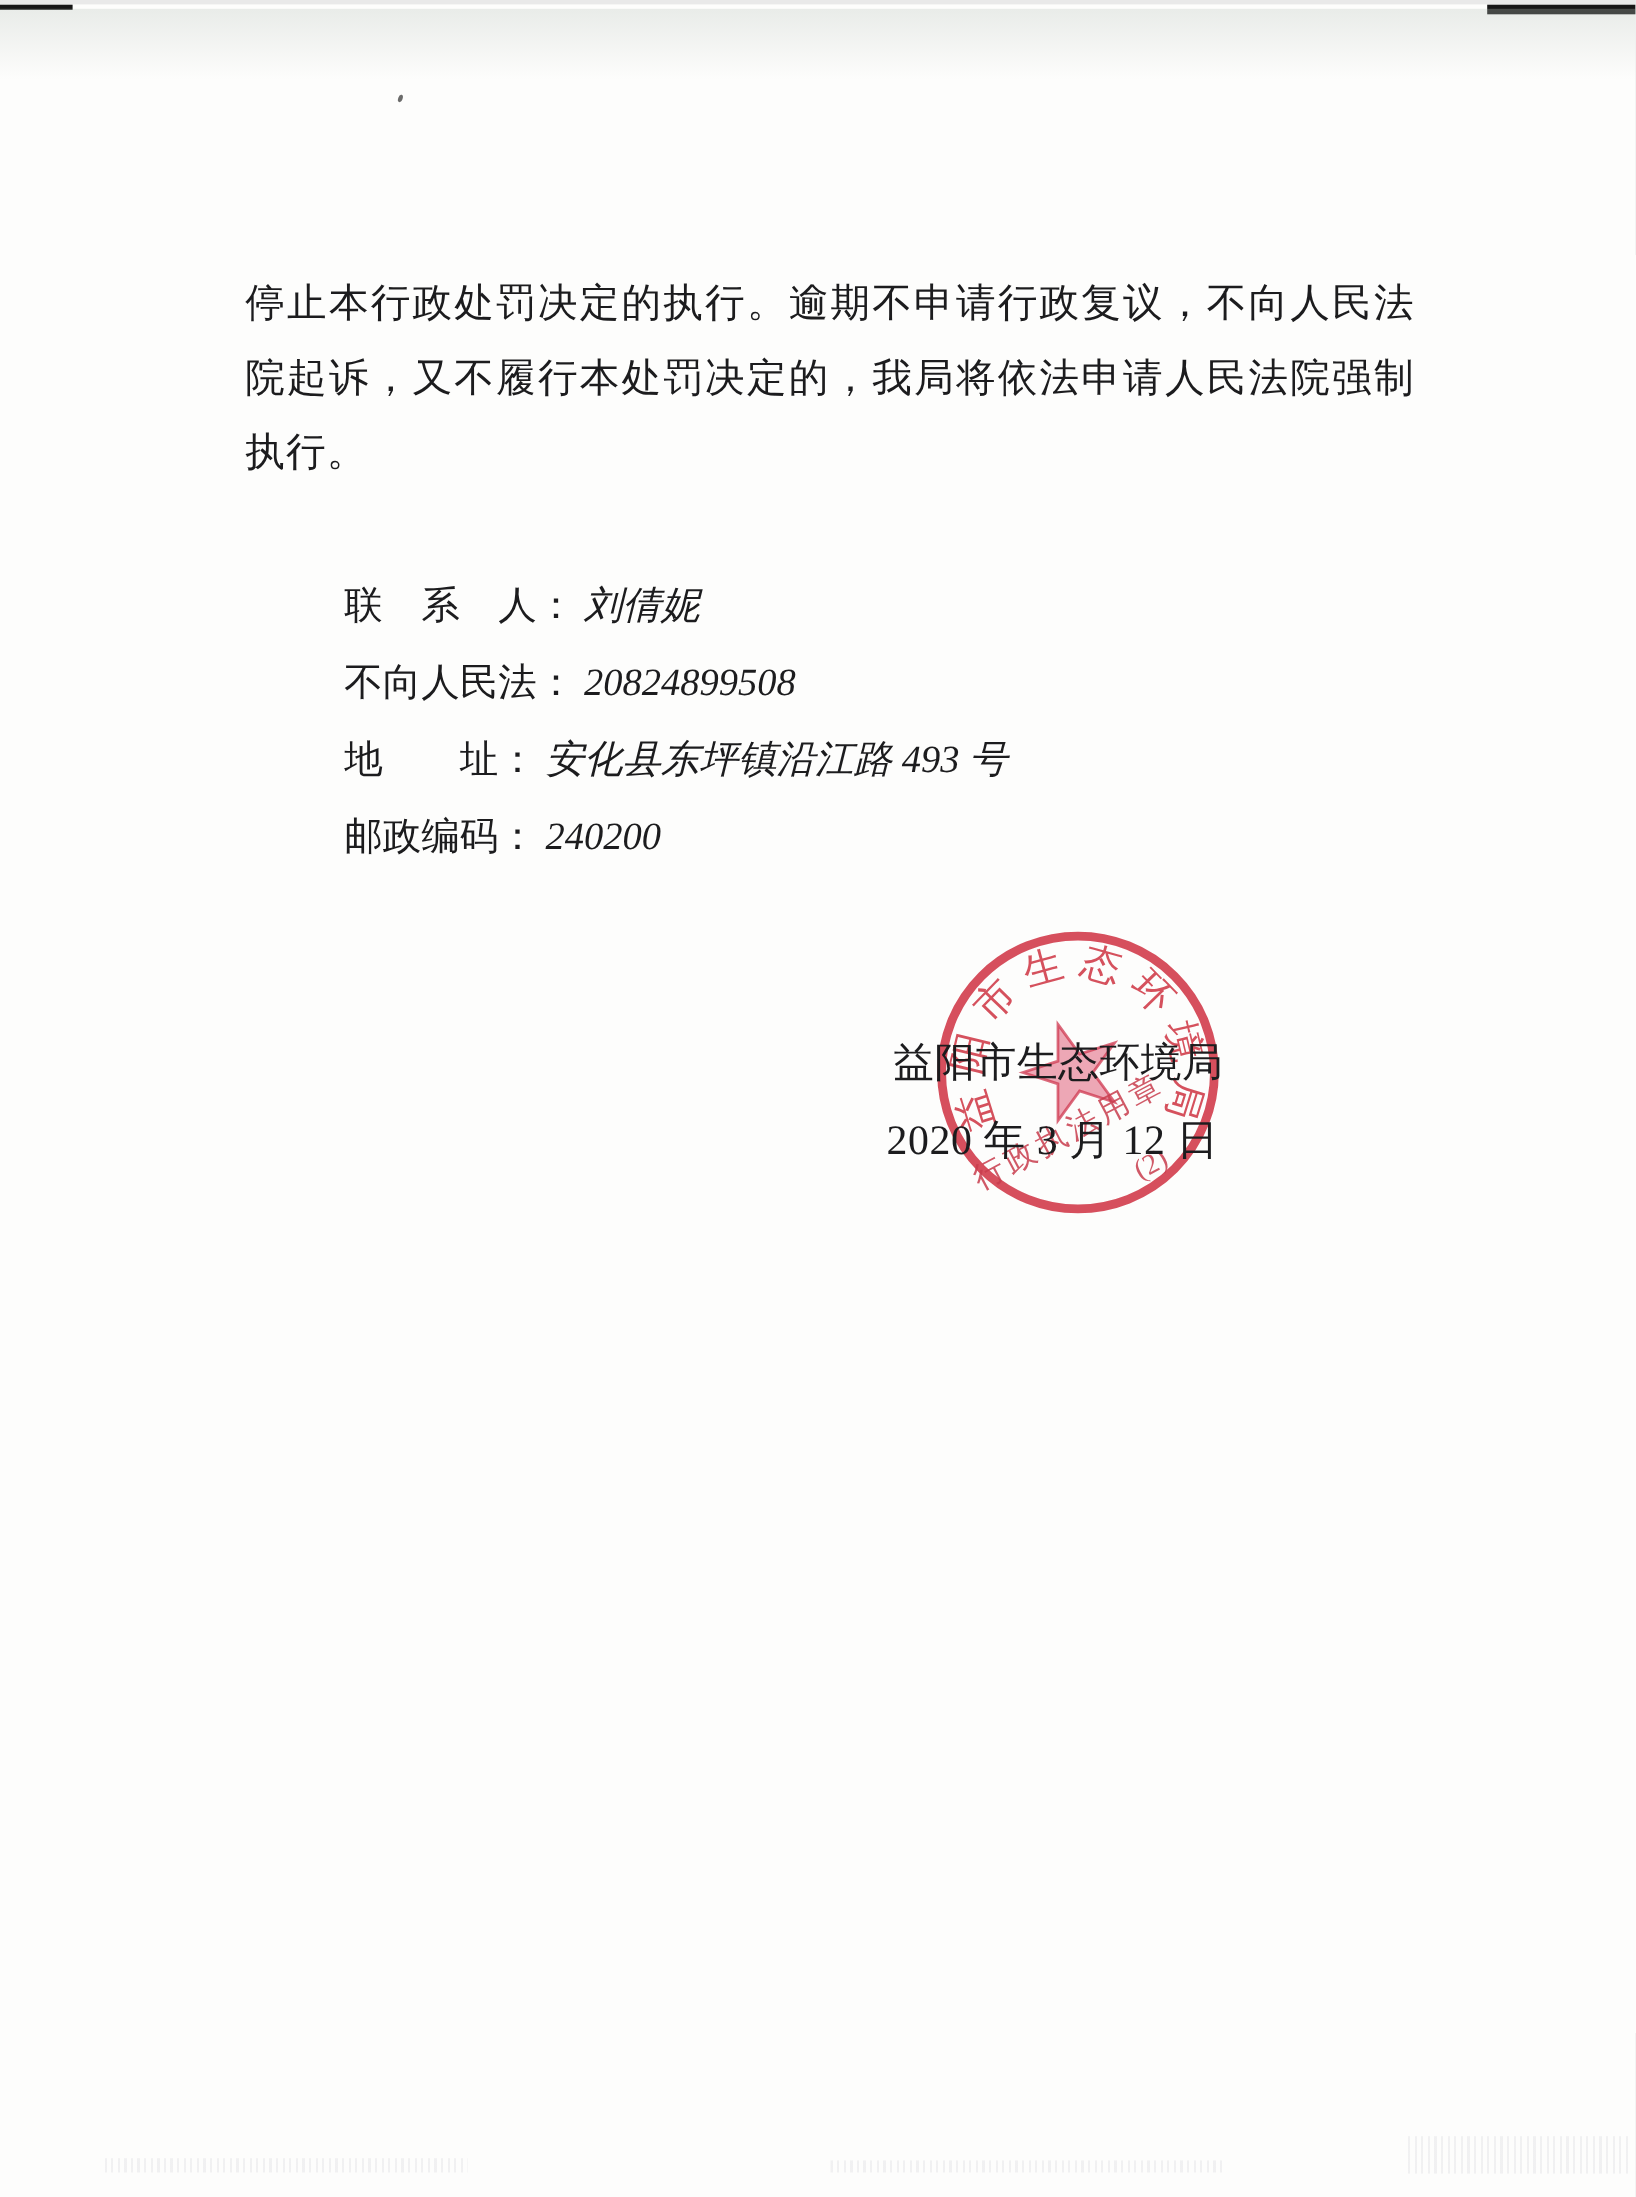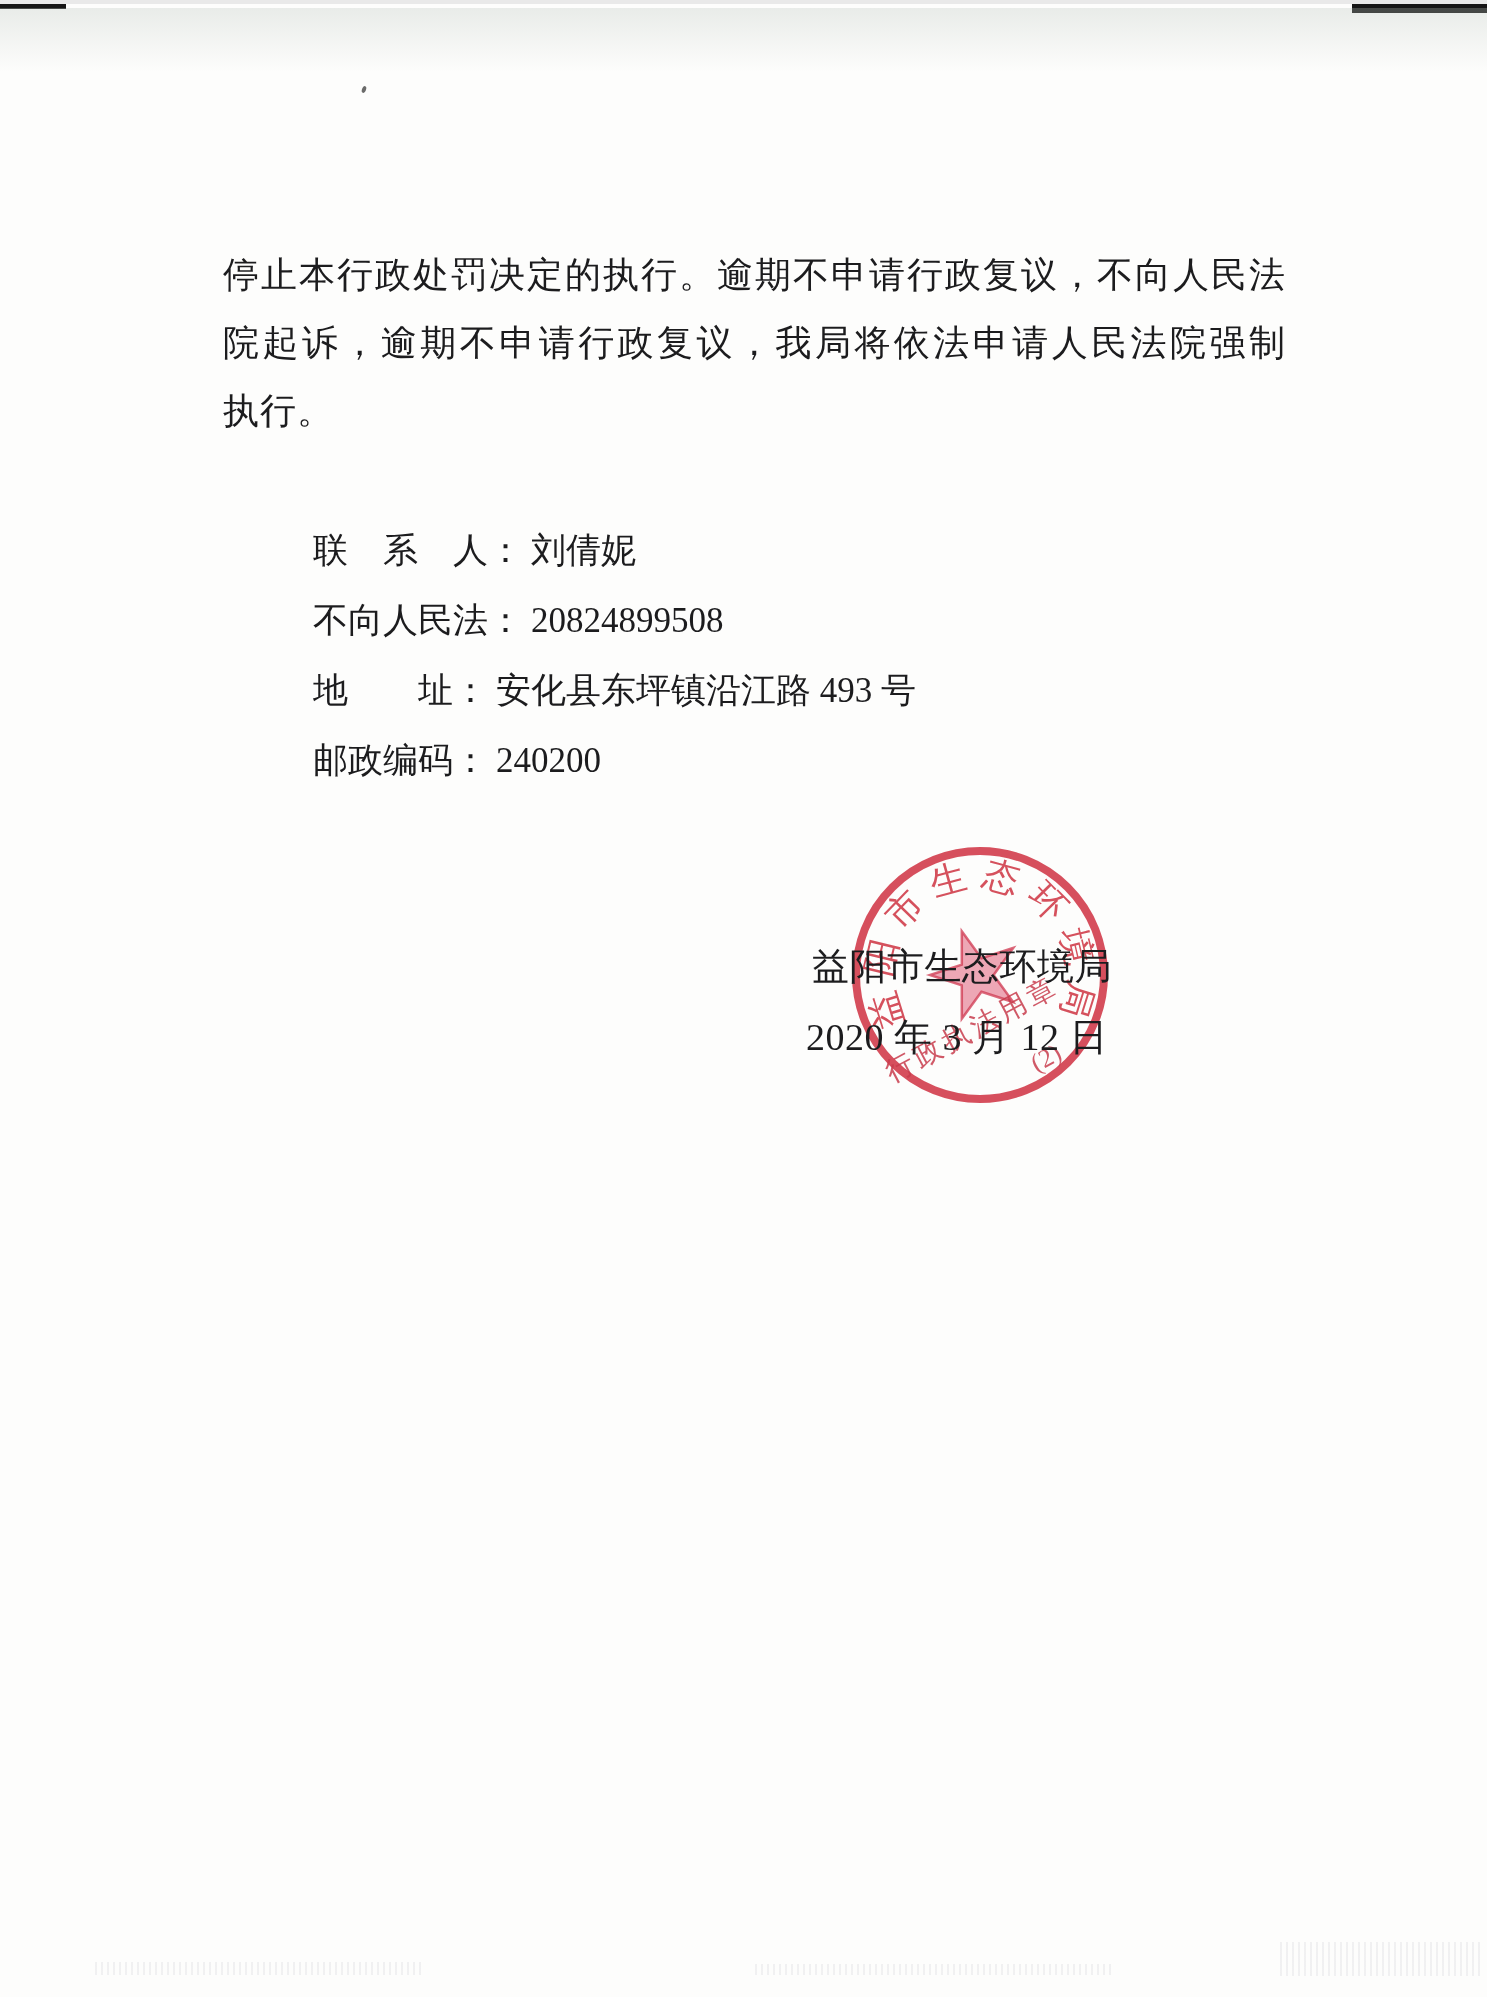--- a/index.html
+++ b/index.html
@@ -7,21 +7,21 @@
     position:relative;width:1487px;height:1997px;background:#fdfdfc;overflow:hidden;
     font-family:"Liberation Serif","DejaVu Serif",serif;color:#1c1c1e;margin:4px auto;
   }
   
   .paragraph{position:absolute;left:223px;top:237px;width:1063px;font-size:36px;line-height:68px;letter-spacing:1px;}
   .pline{text-align:justify;text-align-last:justify;white-space:nowrap;}
   .pline.last{text-align:center;text-align-last:left;}
   
   .contact{position:absolute;left:313px;top:512px;font-size:35px;line-height:70px;}
   .crow{white-space:nowrap;}
-  .crow .val{padding-left:8px;}
+  .crow .val{padding-left:8px;font-style:italic;}
   
   .sig-issuer{position:absolute;left:812px;top:944px;font-size:37px;line-height:1;letter-spacing:0.5px;z-index:3;white-space:nowrap;}
   .sig-date{position:absolute;left:806px;top:1014px;font-size:38px;line-height:1;letter-spacing:0.5px;z-index:3;white-space:nowrap;}
   
   .seal{position:absolute;left:830px;top:821px;width:300px;height:300px;z-index:1;}
   .seal text{font-family:"Liberation Serif","DejaVu Serif",serif;}
   
   .bar-tl{position:absolute;left:0;top:0;width:66px;height:5px;background:#161616;}
   .bar-tr{position:absolute;left:1352px;top:0;width:135px;height:9px;background:#161616;}
   .shade-top{position:absolute;left:0;top:4px;width:1487px;height:64px;
@@ -41,21 +41,21 @@
   <div class="bar-tl"></div>
   <div class="bar-tr"></div>
   <div class="shade-top"></div>
   <div class="speck"></div>
   <div class="noise noise-b1"></div>
   <div class="noise noise-b2"></div>
   <div class="noise noise-b3"></div>
 
   <div class="paragraph">
     <div class="pline">停止本行政处罚决定的执行。逾期不申请行政复议，不向人民法</div>
-    <div class="pline">院起诉，逾期不申请行政复议，我局将依法申请人民法院强制</div>
+    <div class="pline">院起诉，又不履行本处罚决定的，我局将依法申请人民法院强制</div>
     <div class="pline last">执行。</div>
   </div>
 
   <div class="contact">
     <div class="crow">
       <span class="lbl">联　系　人：</span><span class="val">刘倩妮</span>
     </div>
     <div class="crow">
       <span class="lbl">不向人民法：</span><span class="val">20824899508</span>
     </div>

